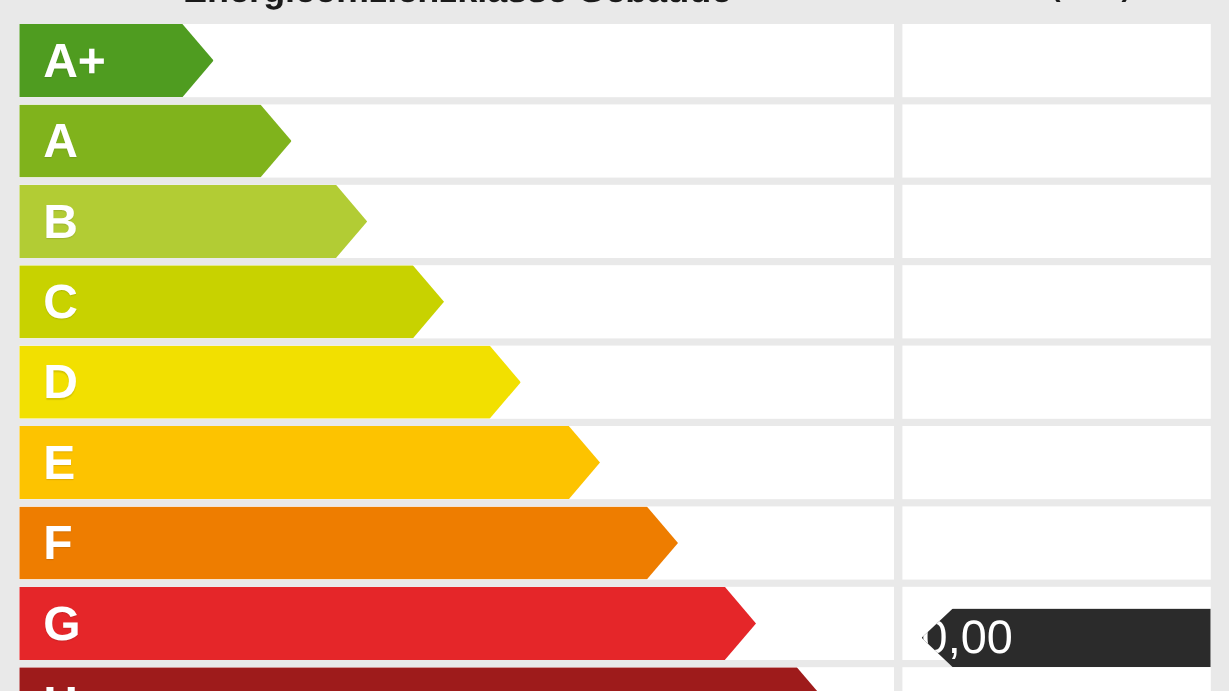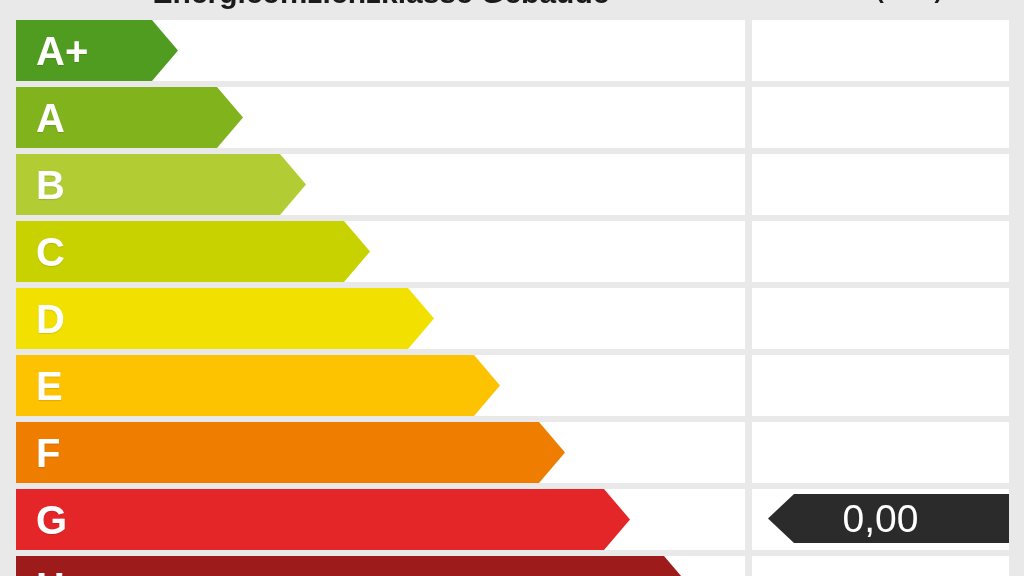--- a/index.html
+++ b/index.html
@@ -99,28 +99,28 @@
     margin-left: 20px;
     letter-spacing: 0px;
     text-shadow: 0 1px 1px rgba(0,0,0,0.12);
     white-space: nowrap;
   }
 
   
   .value-badge {
     position: absolute;
     left: 768px;
-    top: 5px;
+    top: 18px;
     width: 241px;
     height: 49px;
     background: #2b2b2b;
     clip-path: polygon(26px 0, 100% 0, 100% 100%, 26px 100%, 0 50%);
     display: flex;
     align-items: center;
-    justify-content: center;
+    justify-content: flex-start;
   }
   .value-badge-text {
     color: #ffffff;
     font-size: 39px;
     font-weight: normal;
     line-height: 1;
     padding-right: 16px;
     white-space: nowrap;
   }
 </style>

